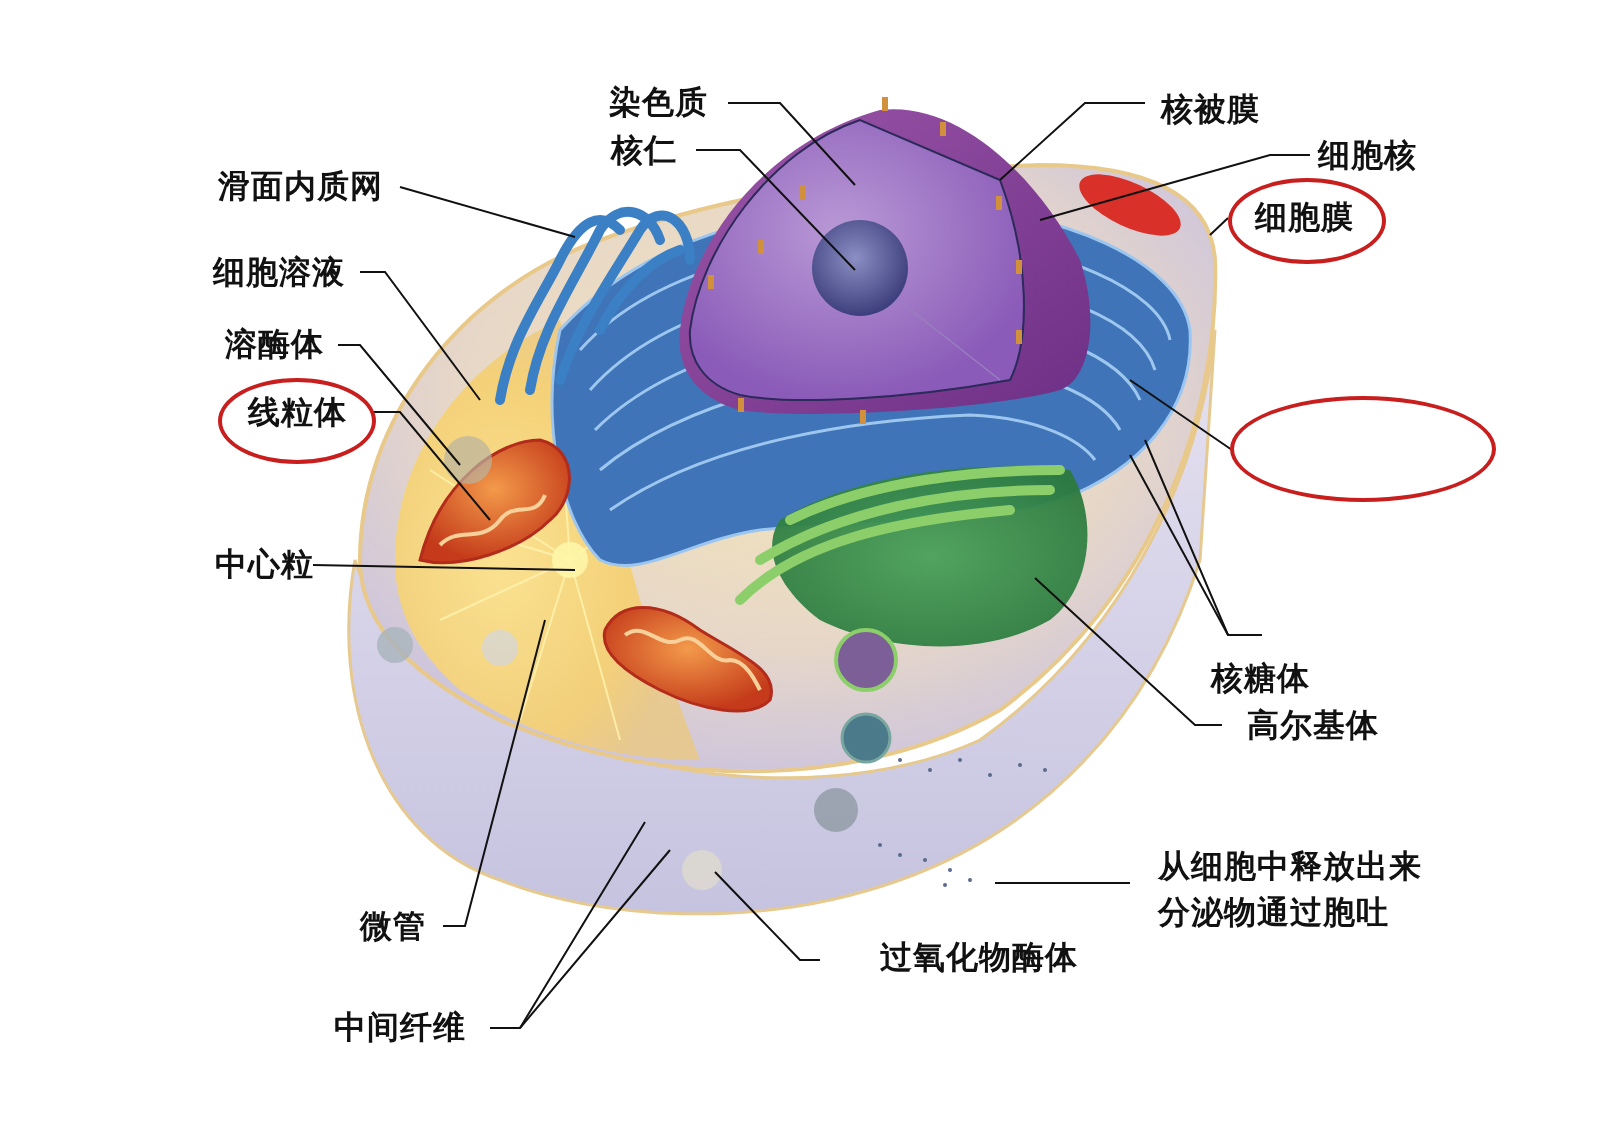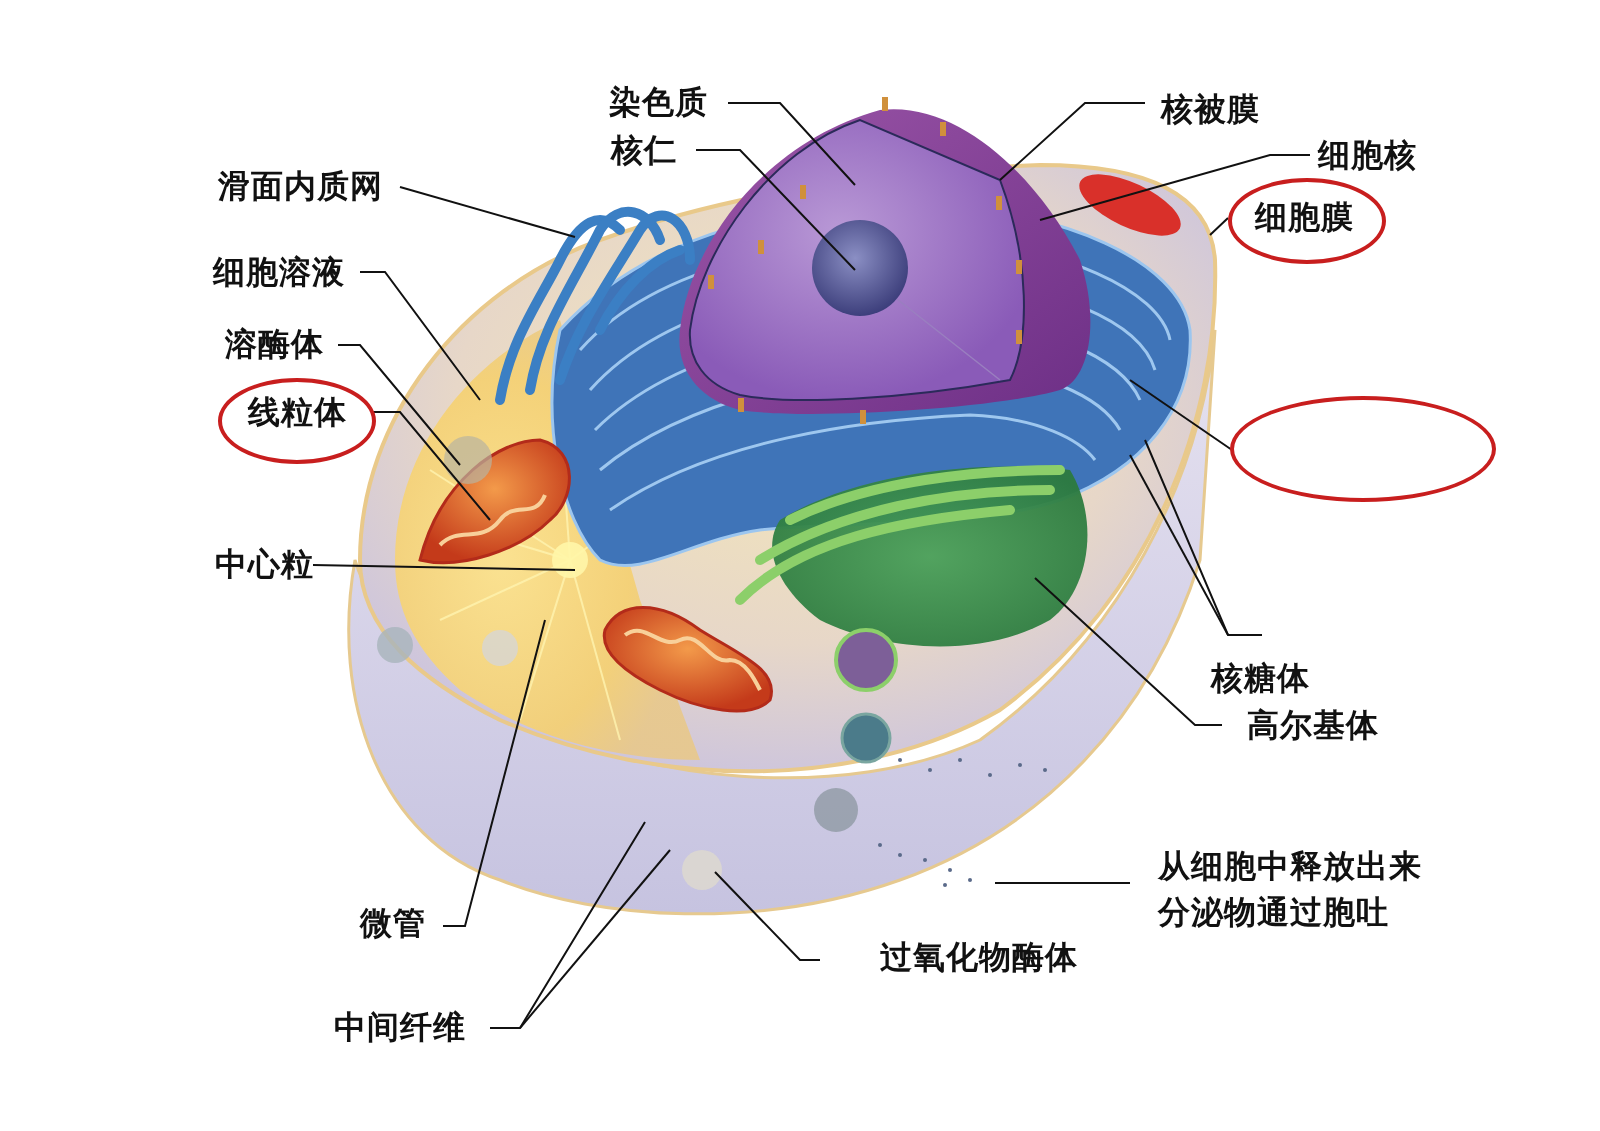--- a/index.html
+++ b/index.html
@@ -167,21 +167,21 @@
   </svg>
 
   <div class="label" style="left:609px; top:83px;">染色质</div>
   <div class="label" style="left:611px; top:131px;">核仁</div>
   <div class="label" style="left:218px; top:167px;text-align:right;">滑面内质网</div>
   <div class="label" style="left:213px; top:253px;">细胞溶液</div>
   <div class="label" style="left:225px; top:325px;">溶酶体</div>
   <div class="circle" style="left:218px; top:378px; width:158px; height:86px;"></div>
   <div class="label" style="left:248px; top:393px;text-align:right;">线粒体</div>
   <div class="label" style="left:197px; top:545px;margin-left:18px;">中心粒</div>
-  <div class="label" style="left:360px; top:907px;font-family:Liberation Mono, monospace;">微管</div>
+  <div class="label" style="left:360px; top:907px;">微管</div>
   <div class="label" style="left:334px; top:1008px;">中间纤维</div>
 
   <div class="label" style="left:1161px; top:90px;">核被膜</div>
   <div class="label" style="left:1318px; top:136px;">细胞核</div>
   <div class="circle" style="left:1228px; top:178px; width:158px; height:86px;"></div>
   <div class="label" style="left:1255px; top:198px;">细胞膜</div>
   <div class="circle" style="left:1230px; top:396px; width:266px; height:106px;"></div>
   <div class="label" style="left:1211px; top:615px;margin-top:44px;">核糖体</div>
   <div class="label" style="left:1247px; top:706px;">高尔基体</div>
   <div class="label multi" style="left:1158px; top:843px;">

